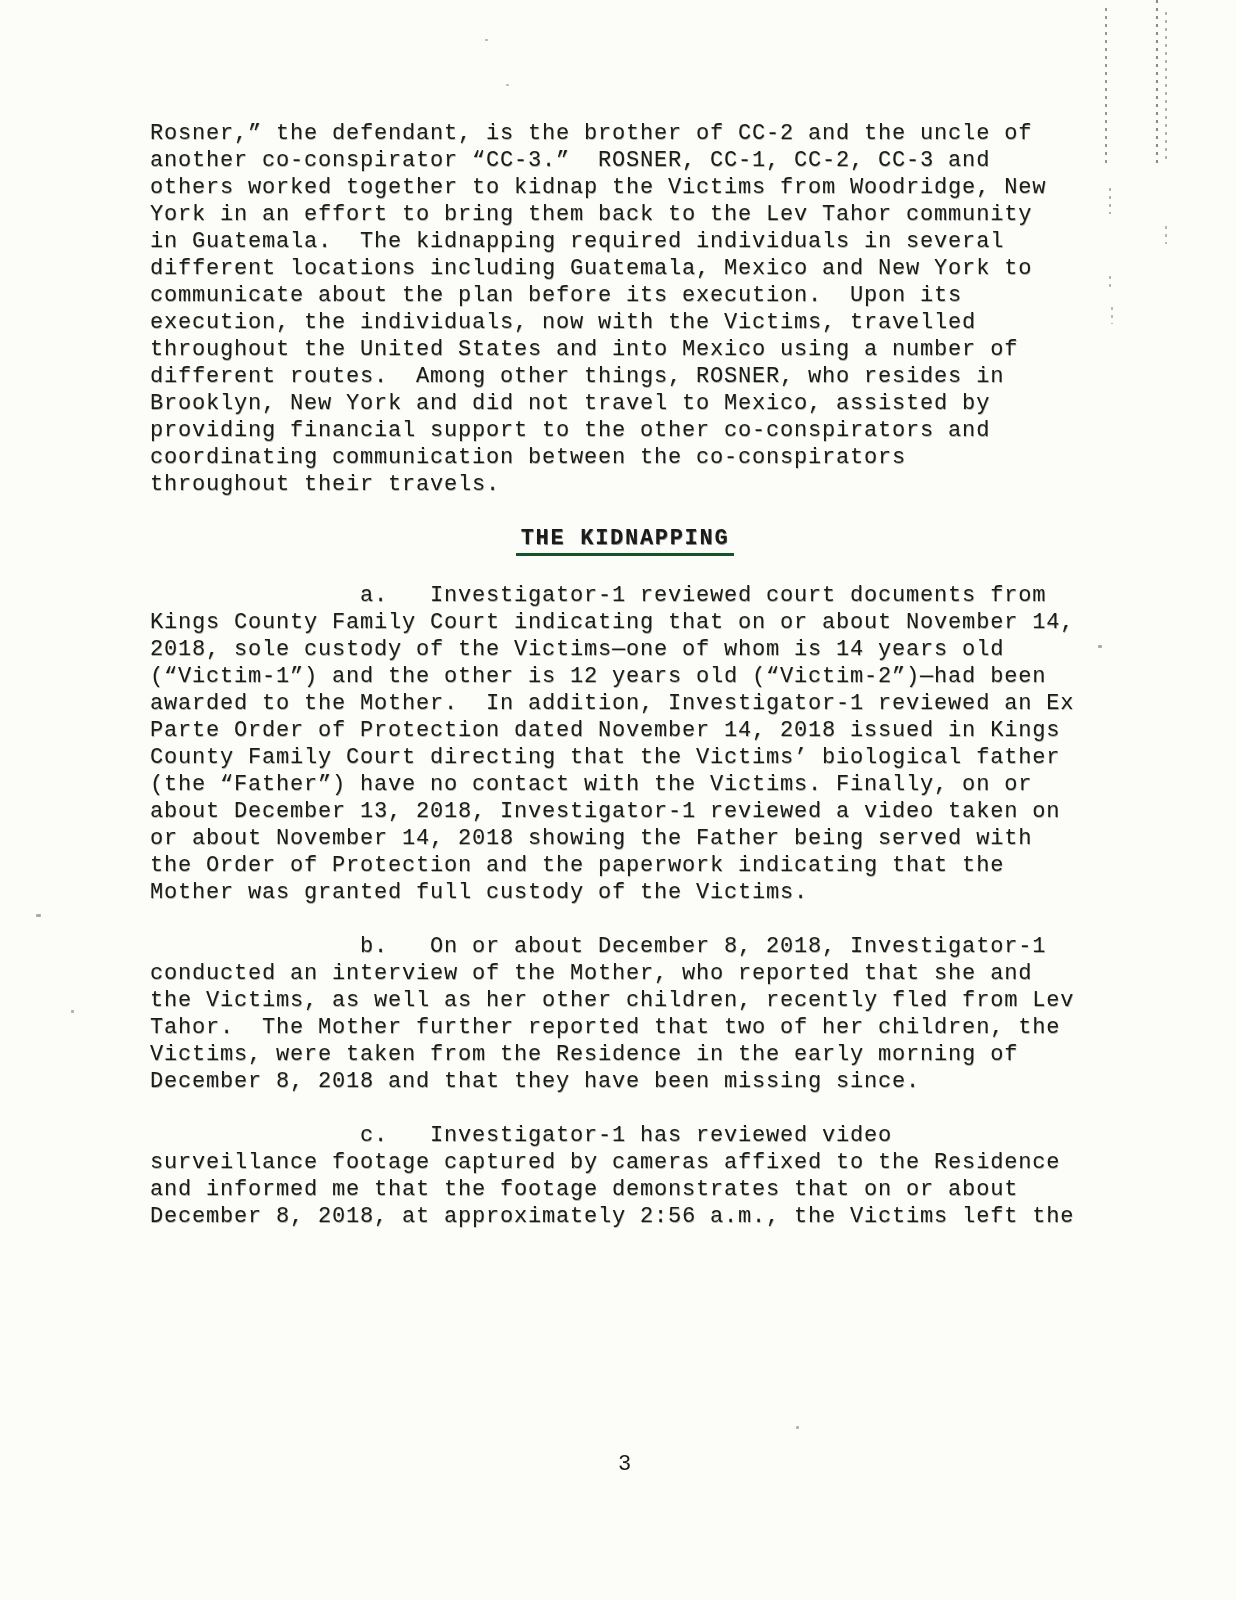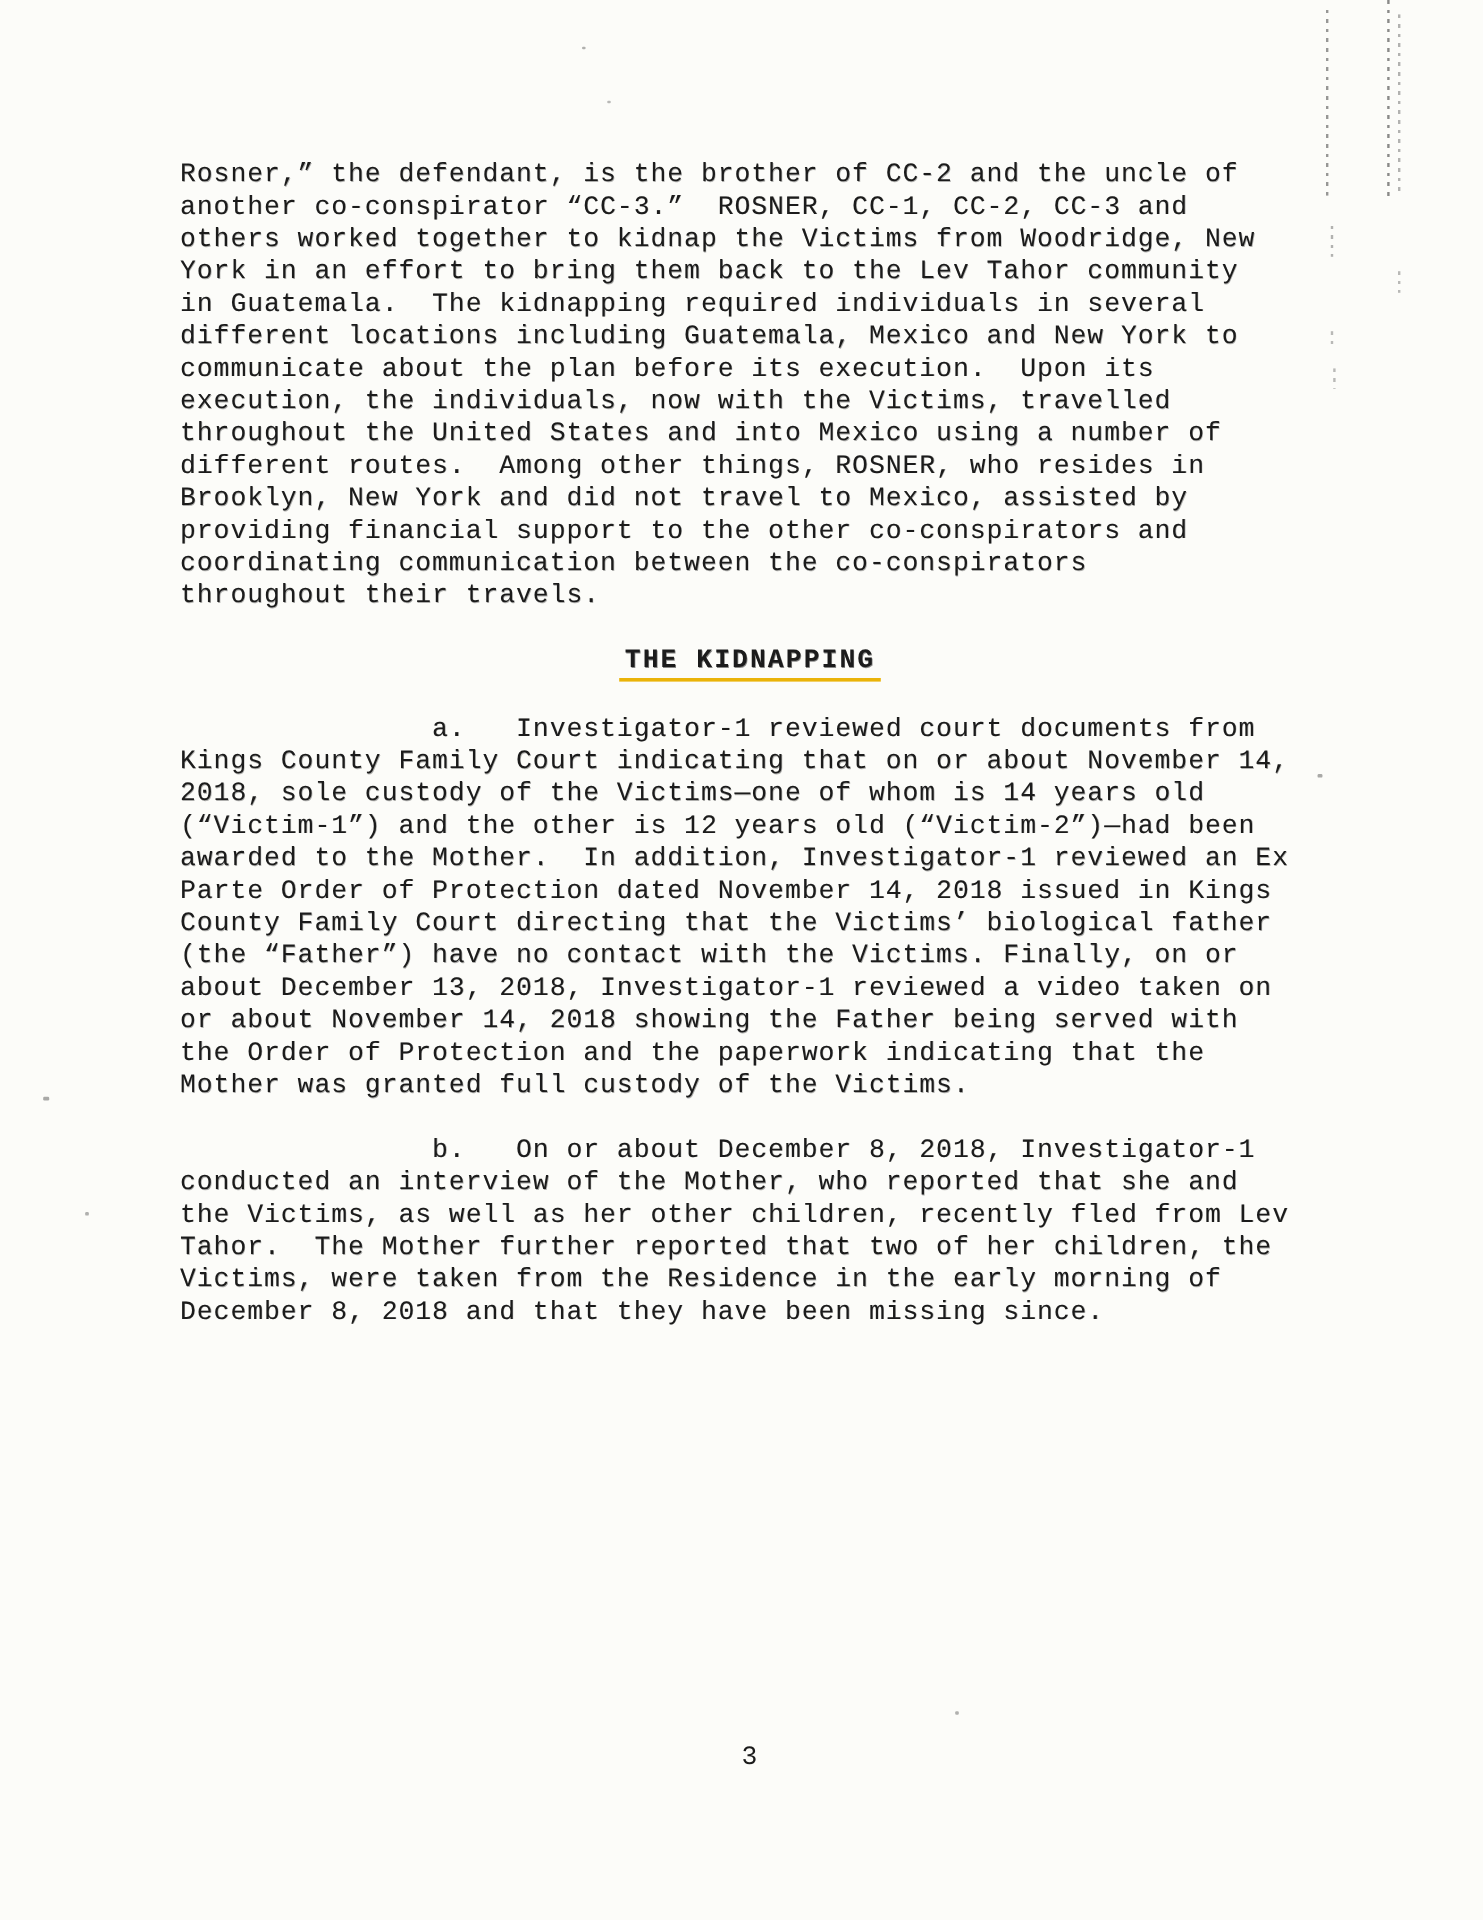--- a/index.html
+++ b/index.html
@@ -5,37 +5,37 @@
   html,body{margin:0;padding:0;background:#e8e8e6;}
   .sheet{
     position:relative;
     width:1236px;height:1600px;
     background:#fcfcf9;
     overflow:hidden;
     font-family:"Liberation Mono","DejaVu Sans Mono",monospace;
     color:#1b1b1b;
   }
   .text-col{
-    position:absolute;left:150px;top:132px;width:950px;
+    position:absolute;left:150px;top:120px;width:950px;
   }
   .block{
     white-space:pre;
     font-size:22px;line-height:27px;letter-spacing:0.8px;
     margin:0 0 27px 0;
     text-shadow:0.5px 0.5px 0 rgba(30,30,30,0.35);
   }
   .heading{
     margin:3px 0 30px 0;
     text-align:center;
     font-size:22px;line-height:27px;letter-spacing:1.7px;
     font-weight:bold;
     text-shadow:0.6px 0.6px 0 rgba(20,20,20,0.5);
   }
   .heading .underline{
-    border-bottom:3px solid #eab308;
+    border-bottom:3px solid #14532d;
     padding:0 5px 2px 5px;
   }
   .page-number{
     position:absolute;left:150px;top:1452px;width:950px;
     text-align:center;
     font-size:22px;letter-spacing:0.8px;
   }
   
   .af{position:absolute;pointer-events:none;}
   .af-vdash{
@@ -98,16 +98,20 @@
 about December 13, 2018, Investigator-1 reviewed a video taken on
 or about November 14, 2018 showing the Father being served with
 the Order of Protection and the paperwork indicating that the
 Mother was granted full custody of the Victims.</p>
     <p class="block">               b.   On or about December 8, 2018, Investigator-1
 conducted an interview of the Mother, who reported that she and
 the Victims, as well as her other children, recently fled from Lev
 Tahor.  The Mother further reported that two of her children, the
 Victims, were taken from the Residence in the early morning of
 December 8, 2018 and that they have been missing since.</p>
+    <p class="block">               c.   Investigator-1 has reviewed video
+surveillance footage captured by cameras affixed to the Residence
+and informed me that the footage demonstrates that on or about
+December 8, 2018, at approximately 2:56 a.m., the Victims left the</p>
   </main>
 
   <div class="page-number">3</div>
 </div>
 
 </body></html>

